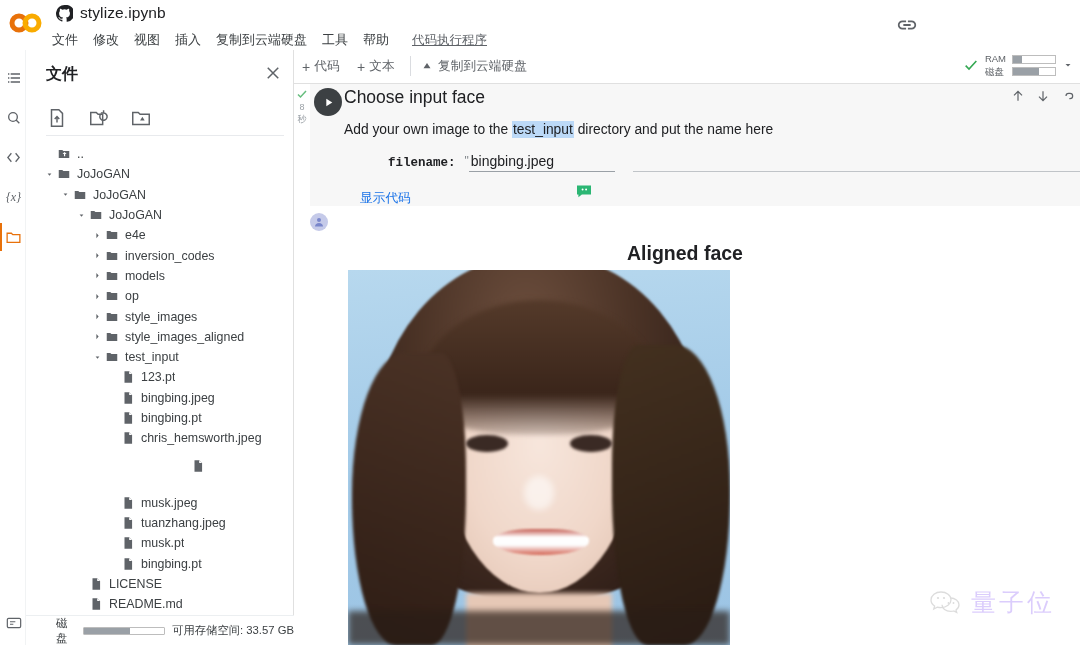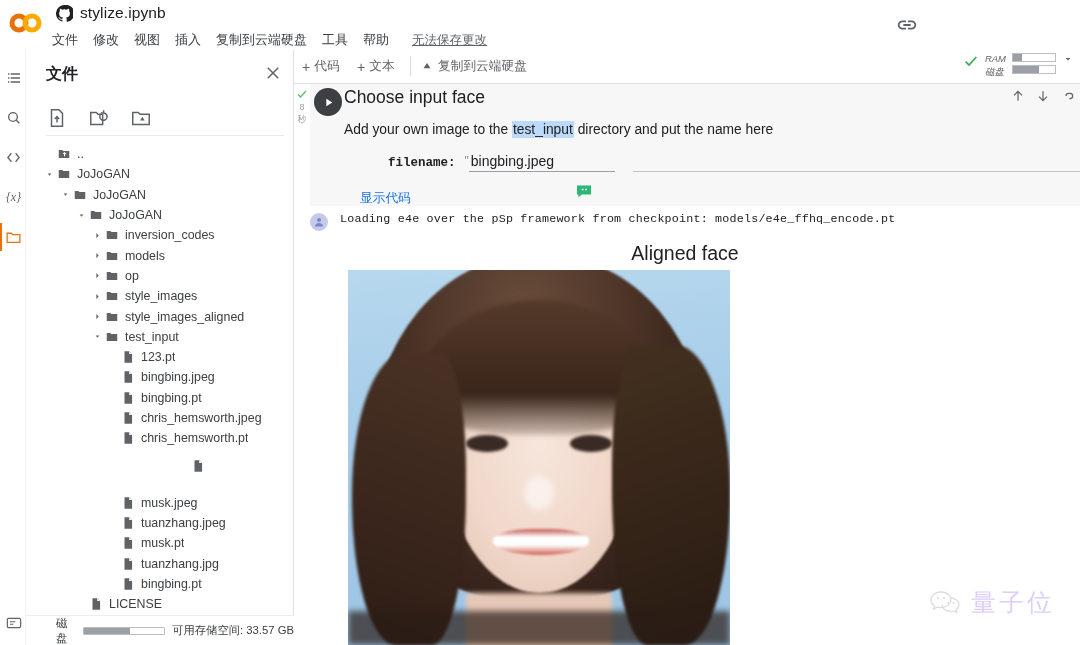--- a/index.html
+++ b/index.html
@@ -49,21 +49,21 @@
   .disk-lbl { font-size:11.5px; color:#3c4043; }
   .disk-track { width:95px; height:8px; background:#fff; border:1px solid #bdbdbd; border-radius:1px; position:relative; overflow:hidden;}
   .disk-fill { position:absolute; left:0; top:0; height:100%; background:#9aa0a6; }
   .disk-free { font-size:11.3px; color:#3c4043; white-space:nowrap; }
 
   
   .nb-toolbar { position:absolute; left:294px; top:50px; width:786px; height:34px; background:#fff; border-bottom:1px solid #e0e0e0; }
   .tb-item { position:absolute; top:8px; font-size:12.7px; color:#5f6368; display:flex; align-items:center; gap:4px; cursor:pointer; white-space:nowrap;}
   .tb-plus { font-size:14px; color:#5f6368; }
   .tb-sep { position:absolute; left:400px; top:6px; width:1px; height:20px; background:#dadce0; }
-  .res-box { position:absolute; right:6px; top:3px; display:flex; gap:6px;font-style:italic; }
+  .res-box { position:absolute; right:6px; top:3px; display:flex; align-items:center; gap:6px; }
   .res-check { color:#34a853; width:16px; height:16px; }
   .res-labels { display:flex; flex-direction:column; gap:2px; font-size:9.5px; color:#5f6368; line-height:11px; }
   .res-bars { display:flex; flex-direction:column; gap:3px; }
   .res-track { width:44px; height:9px; border:1px solid #bdbdbd; position:relative; background:#fff; }
   .res-fill { position:absolute; left:0; top:0; height:100%; background:#9aa0a6; }
   .res-caret { width:12px; height:12px; color:#5f6368; }
 
   
   .nb { position:absolute; left:294px; top:84px; width:786px; height:561px; background:#fff; overflow:hidden; }
   .cell-gutter { position:absolute; left:0; top:0; width:16px; height:170px; background:#fff; }
@@ -84,21 +84,21 @@
   .wechat-mini { position:absolute; left:265px; top:100px; width:18px; height:14px; }
   .show-code { position:absolute; left:50px; top:106px; font-size:12.7px; color:#1a73e8; cursor:pointer;}
 
   .cell-tools { position:absolute; right:4px; top:4px; display:flex; gap:9px; align-items:center; color:#5f6368; }
   .ct { width:16px; height:16px; cursor:pointer; }
 
   .out-row { position:absolute; left:16px; top:128px; display:flex; align-items:flex-start; gap:12px; }
   .avatar { width:18px; height:18px; border-radius:50%; background:#c5cae9; display:flex; align-items:center; justify-content:center; flex:none; margin-top:1px;}
   .out-text { font-family:"Liberation Mono", monospace; font-size:11.7px; color:#202124; white-space:nowrap; letter-spacing:.2px;}
 
-  .aligned-title { position:absolute; left:0; top:158px; width:782px; text-align:center; font-size:19.5px; color:#202124; }
+  .aligned-title { position:absolute; left:0; top:158px; width:782px; text-align:center; font-size:19.5px; color:#202124;font-weight:bold; }
   .face-wrap { position:absolute; left:54px; top:186px; width:382px; height:375px; overflow:hidden; }
   .face { position:absolute; inset:0; background:#a9cee7; }
   .sky { position:absolute; inset:0; background:linear-gradient(175deg,#b7d8ee 0%,#a4cbe8 45%,#9cc4e4 100%); }
   .hair { position:absolute; left:6%; top:-4%; width:88%; height:92%; border-radius:48% 48% 42% 42%/56% 56% 44% 44%;
           background:radial-gradient(ellipse at 46% 22%, #6d4f3e 0%, #4b3326 42%, #33211a 75%, #241510 100%); filter:blur(1.2px);}
   .hair-l { position:absolute; left:1%; top:22%; width:30%; height:78%; border-radius:46% 22% 30% 38%/48% 40% 52% 50%;
           background:linear-gradient(200deg,#4a3225,#2d1c14); filter:blur(1.6px);}
   .hair-r { position:absolute; right:0%; top:20%; width:31%; height:80%; border-radius:22% 46% 38% 30%/40% 48% 50% 52%;
           background:linear-gradient(160deg,#43301f,#281a12); filter:blur(1.6px);}
   .facesk { position:absolute; left:25%; top:20%; width:50%; height:66%; border-radius:46% 46% 50% 50%/40% 40% 60% 60%;
@@ -135,21 +135,21 @@
       <span class="file-title">stylize.ipynb</span>
     </div>
     <div class="menubar">
       <span class="menu-item">文件</span>
       <span class="menu-item">修改</span>
       <span class="menu-item">视图</span>
       <span class="menu-item">插入</span>
       <span class="menu-item">复制到云端硬盘</span>
       <span class="menu-item">工具</span>
       <span class="menu-item">帮助</span>
-      <span class="menu-status">无法保存更改</span>
+      <span class="menu-status">代码执行程序</span>
     </div>
     <svg class="share-icon" viewBox="0 0 24 24">
       <path fill="currentColor" d="M3.9 12c0-1.71 1.39-3.1 3.1-3.1h4V7H7a5 5 0 000 10h4v-1.9H7c-1.71 0-3.1-1.39-3.1-3.1zM8 13h8v-2H8v2zm9-6h-4v1.9h4c1.71 0 3.1 1.39 3.1 3.1s-1.39 3.1-3.1 3.1h-4V17h4a5 5 0 000-10z"></path>
     </svg>
   </div>
 
   <div class="rail">
     <div class="rail-btn" style="top:17px;">
       <svg width="16" height="16" viewBox="0 0 24 24">
           <path fill="currentColor" d="M3 5h2v2H3V5zm4 0h14v2H7V5zM3 11h2v2H3v-2zm4 0h14v2H7v-2zM3 17h2v2H3v-2zm4 0h14v2H7v-2z"></path>
@@ -253,20 +253,33 @@
           <span class="caret">
             <svg width="9" height="9" viewBox="0 0 24 24">
               <path fill="currentColor" d="M9 5l6 7-6 7z"></path>
             </svg>
           </span>
           <span style="display:flex">
             <svg class="icn" viewBox="0 0 24 24">
               <path fill="currentColor" d="M3 5h6l2 2h10v12H3z"></path>
             </svg>
           </span>
+          <span class="lbl">e4e</span>
+        </div>
+        <div class="row" style="padding-left: 66px;">
+          <span class="caret">
+            <svg width="9" height="9" viewBox="0 0 24 24">
+              <path fill="currentColor" d="M9 5l6 7-6 7z"></path>
+            </svg>
+          </span>
+          <span style="display:flex">
+            <svg class="icn" viewBox="0 0 24 24">
+              <path fill="currentColor" d="M3 5h6l2 2h10v12H3z"></path>
+            </svg>
+          </span>
           <span class="lbl">inversion_codes</span>
         </div>
         <div class="row" style="padding-left: 66px;">
           <span class="caret">
             <svg width="9" height="9" viewBox="0 0 24 24">
               <path fill="currentColor" d="M9 5l6 7-6 7z"></path>
             </svg>
           </span>
           <span style="display:flex">
             <svg class="icn" viewBox="0 0 24 24">
@@ -360,30 +373,20 @@
         <div class="row" style="padding-left: 82px;">
           <span class="caret empty"></span>
           <span style="display:flex">
             <svg class="icn" viewBox="0 0 24 24">
               <path fill="currentColor" d="M6 2h8l5 5v15H6z"></path>
               <path fill="#fff" d="M14 2l5 5h-5z"></path>
             </svg>
           </span>
           <span class="lbl">chris_hemsworth.jpeg</span>
         </div>
-        <div class="row" style="padding-left: 82px;">
-          <span class="caret empty"></span>
-          <span style="display:flex">
-            <svg class="icn" viewBox="0 0 24 24">
-              <path fill="currentColor" d="M6 2h8l5 5v15H6z"></path>
-              <path fill="#fff" d="M14 2l5 5h-5z"></path>
-            </svg>
-          </span>
-          <span class="lbl">chris_hemsworth.pt</span>
-        </div>
         <div class="row" style="padding-left: 82px; flex-direction: column;">
           <span class="caret empty"></span>
           <span style="display:flex">
             <svg class="icn" viewBox="0 0 24 24">
               <path fill="currentColor" d="M6 2h8l5 5v15H6z"></path>
               <path fill="#fff" d="M14 2l5 5h-5z"></path>
             </svg>
           </span>
           <span class="lbl">iu.jpeg</span>
         </div>
@@ -409,30 +412,20 @@
         </div>
         <div class="row" style="padding-left: 82px;">
           <span class="caret empty"></span>
           <span style="display:flex">
             <svg class="icn" viewBox="0 0 24 24">
               <path fill="currentColor" d="M6 2h8l5 5v15H6z"></path>
               <path fill="#fff" d="M14 2l5 5h-5z"></path>
             </svg>
           </span>
           <span class="lbl">musk.pt</span>
-        </div>
-        <div class="row" style="padding-left: 82px;">
-          <span class="caret empty"></span>
-          <span style="display:flex">
-            <svg class="icn" viewBox="0 0 24 24">
-              <path fill="currentColor" d="M6 2h8l5 5v15H6z"></path>
-              <path fill="#fff" d="M14 2l5 5h-5z"></path>
-            </svg>
-          </span>
-          <span class="lbl">tuanzhang.jpg</span>
         </div>
         <div class="row" style="padding-left: 82px;">
           <span class="caret empty"></span>
           <span style="display:flex">
             <svg class="icn" viewBox="0 0 24 24">
               <path fill="currentColor" d="M6 2h8l5 5v15H6z"></path>
               <path fill="#fff" d="M14 2l5 5h-5z"></path>
             </svg>
           </span>
           <span class="lbl">bingbing.pt</span>
@@ -553,21 +546,20 @@
       </div>
     </div>
 
     <div class="out-row">
       <div class="avatar">
         <svg width="12" height="12" viewBox="0 0 24 24">
             <circle cx="12" cy="8" r="4" fill="#7986cb"></circle>
             <path d="M4 21c0-4.4 3.6-7 8-7s8 2.6 8 7z" fill="#7986cb"></path>
           </svg>
       </div>
-      <div class="out-text">Loading e4e over the pSp framework from checkpoint: models/e4e_ffhq_encode.pt</div>
     </div>
 
     <div class="aligned-title">Aligned face</div>
 
     <div class="face-wrap">
       <div class="face">
         <div class="sky"></div>
         <div class="hair"></div>
         <div class="facesk"></div>
         <div class="bang"></div>

